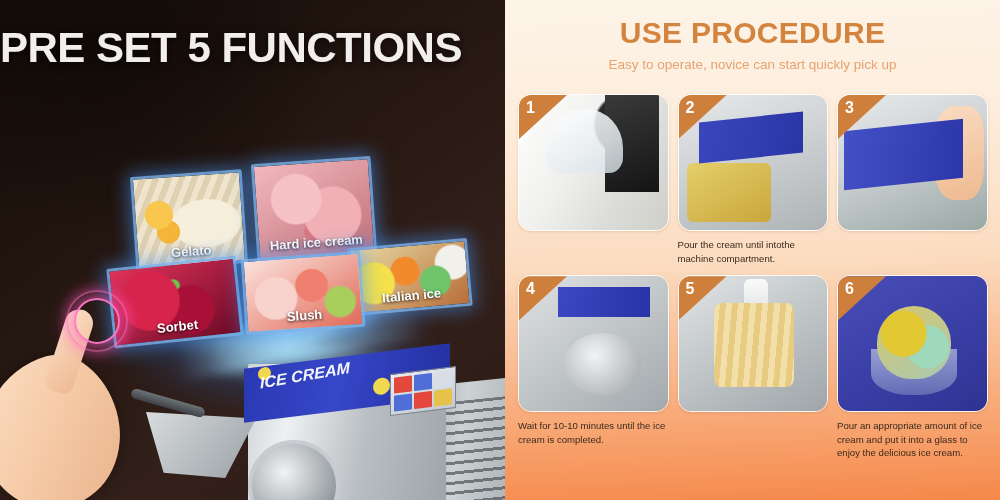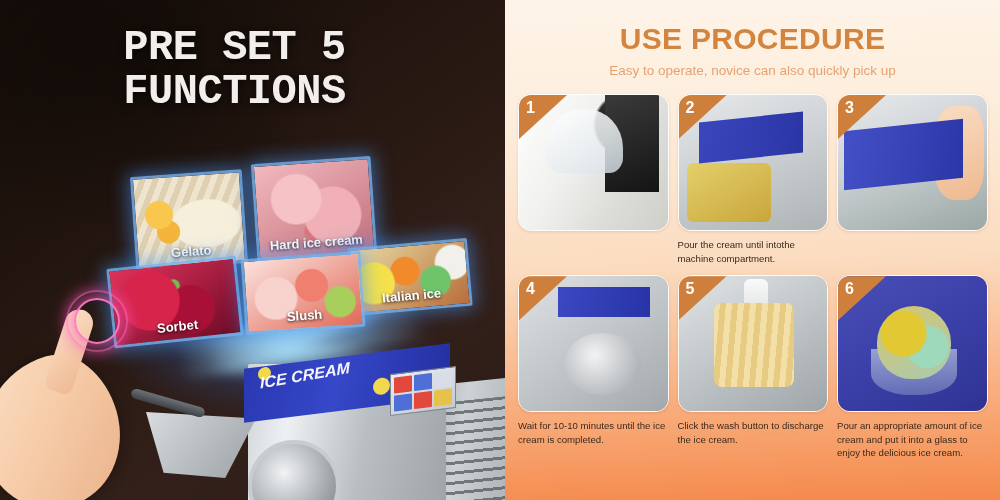--- a/index.html
+++ b/index.html
@@ -12,21 +12,21 @@
 
   
   .left-panel {
     position: relative;
     width: 505px; height: 500px;
     background:
       radial-gradient(ellipse 70% 55% at 18% 8%, #120b07 0%, rgba(18,11,7,0) 70%),
       linear-gradient(145deg, #150d09 0%, #241610 38%, #33201a 70%, #2b1a14 100%);
     overflow: hidden;
   }
-  .left-head { position: absolute; top: 26px; left: 0; width: 469px; text-align: center; font-family: Liberation Mono, monospace; }
+  .left-head { position: absolute; top: 26px; left: 0; width: 469px; text-align: left; }
   .left-title {
     font-size: 42px; font-weight: bold; color: #f2eeeb;
     letter-spacing: -0.5px; line-height: 1.05;
     text-shadow: 0 2px 10px rgba(0,0,0,0.75);
   }
   .left-sub {
     margin-top: 11px; font-size: 18.5px; color: #ece7e3;
     line-height: 1.42; padding: 0 58px;
   }
 
@@ -174,21 +174,21 @@
   }
   .touch-ring.b { left: 84px; top: -10px; width: 62px; height: 62px; opacity: .5; }
 
   
   .right-panel {
     position: relative;
     width: 495px; height: 500px;
     background: linear-gradient(178deg, #fdf4e8 0%, #fdeedd 22%, #fbdcc0 52%, #f8a977 82%, #f5884a 100%);
     overflow: hidden;
   }
-  .right-head { padding-top: 22px; text-align: center; }
+  .right-head { padding-top: 16px; text-align: center; }
   .right-title {
     font-size: 30px; font-weight: bold; color: #d3853f;
     letter-spacing: 0.3px;
   }
   .right-sub { margin-top: 7px; font-size: 13.5px; color: #e6a271; }
 
   .steps { position: absolute; left: 13px; top: 94px; width: 470px; }
   .step-row { display: flex; gap: 9px; }
   .step-row + .step-row { margin-top: 10px; }
   .step { width: 150.5px; }
@@ -325,21 +325,21 @@
       <div class="hand-finger"></div>
       <div class="touch-ring b"></div>
       <div class="touch-ring"></div>
     </div>
   </section>
 
   <section class="right-panel">
 
     <div class="right-head">
       <h2 class="right-title">USE PROCEDURE</h2>
-      <p class="right-sub">Easy to operate, novice can also quickly pick up</p>
+      <p class="right-sub">Easy to operate, novice can start quickly pick up</p>
     </div>
 
     <div class="steps">
 
       <div class="step-row">
 
         <div class="step">
           <div class="step-thumb">
             <div class="ph ph-1"></div>
             <div class="badge">
@@ -381,21 +381,20 @@
           <div class="step-cap">Wait for 10-10 minutes until the ice cream is completed.</div>
         </div>
 
         <div class="step">
           <div class="step-thumb">
             <div class="ph ph-5"></div>
             <div class="badge">
               <span>5</span>
             </div>
           </div>
-          <div class="step-cap">Click the wash button to discharge the ice cream.</div>
         </div>
 
         <div class="step">
           <div class="step-thumb">
             <div class="ph ph-6"></div>
             <div class="badge">
               <span>6</span>
             </div>
           </div>
           <div class="step-cap">Pour an appropriate amount of ice cream and put it into a glass to enjoy the delicious ice cream.</div>

